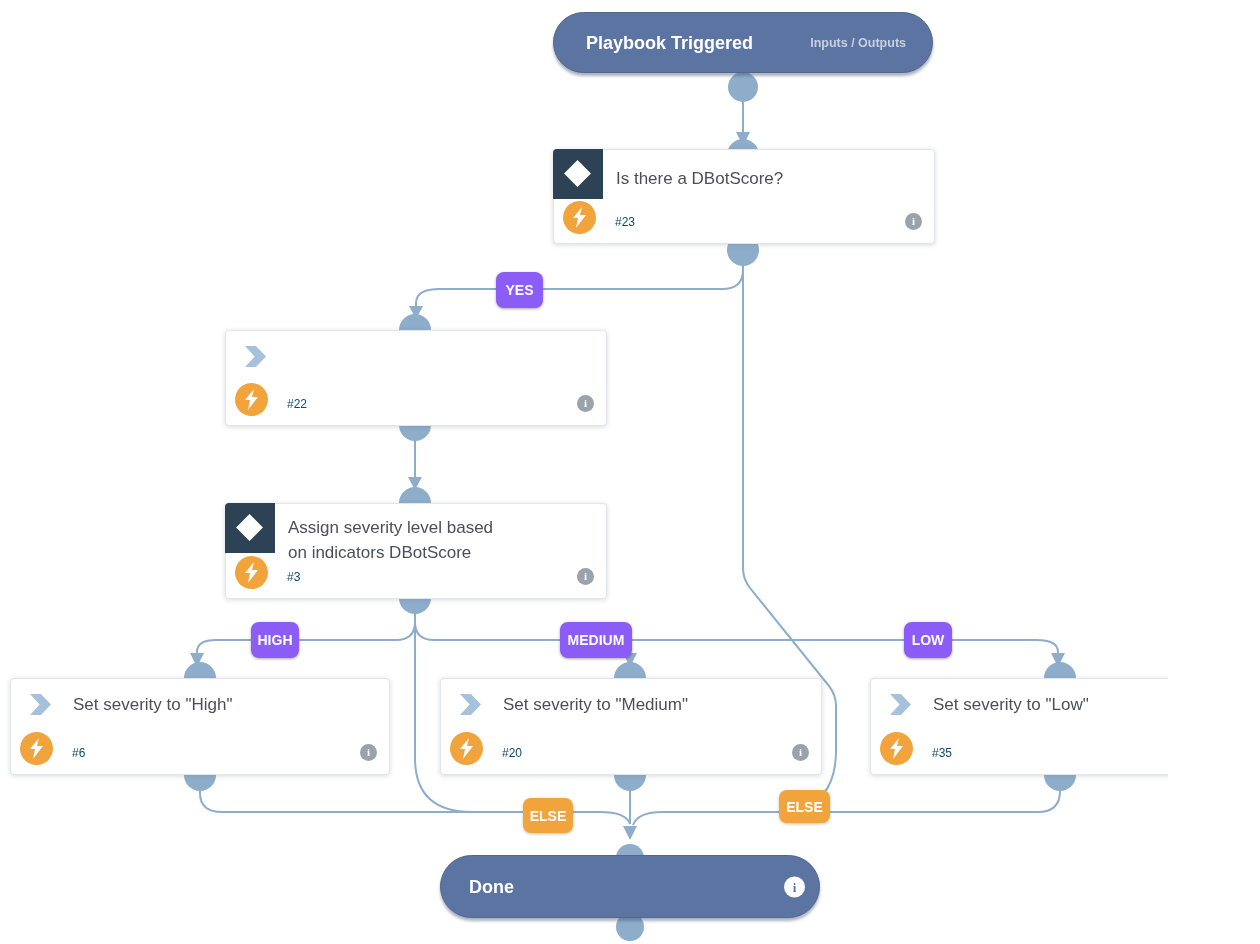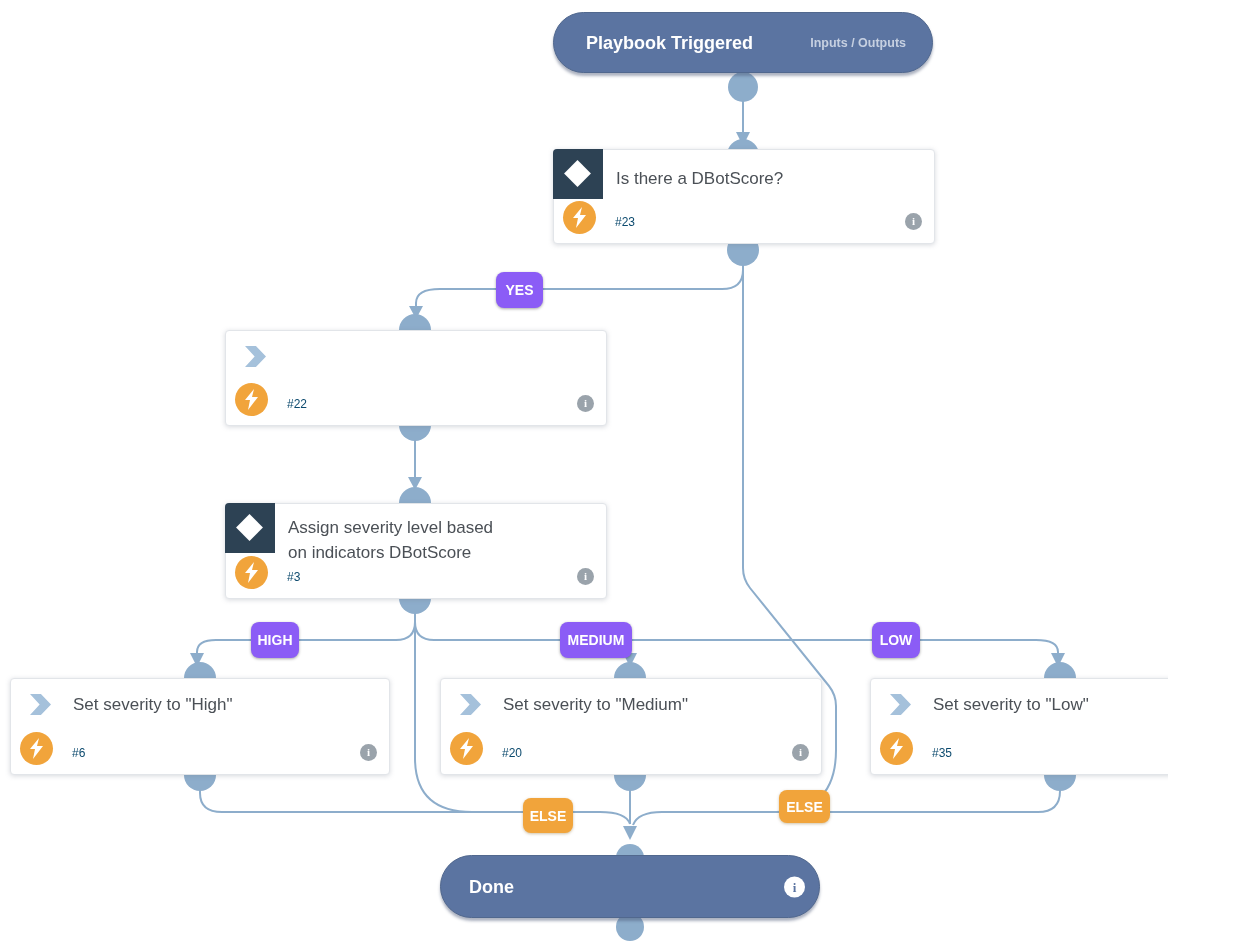--- a/index.html
+++ b/index.html
@@ -145,21 +145,21 @@
       <svg width="19" height="21" viewBox="0 0 19 21">
           <path d="M12 0 L3 11 H8 L6 21 L16 8 H10 Z" fill="#fff"></path>
         </svg>
     </div>
     <div class="num">#3</div>
     <div class="info"></div>
   </div>
 
   <div class="blabel navy" style="left:219px;top:622px;width:48px;height:36px;">HIGH</div>
   <div class="blabel navy" style="left:528px;top:622px;width:72px;height:36px;">MEDIUM</div>
-  <div class="blabel navy" style="left:840px;top:622px;width:48px;height:36px;">LOW</div>
+  <div class="blabel navy" style="left:872px;top:622px;width:48px;height:36px;">LOW</div>
 
   <div class="card" style="left:10px;top:678px;height:97px;width:380px;">
     <div class="chev"></div>
     <div class="title">Set severity to "High"</div>
     <div class="bolt">
       <svg width="19" height="21" viewBox="0 0 19 21">
           <path d="M12 0 L3 11 H8 L6 21 L16 8 H10 Z" fill="#fff"></path>
         </svg>
     </div>
     <div class="num">#6</div>

